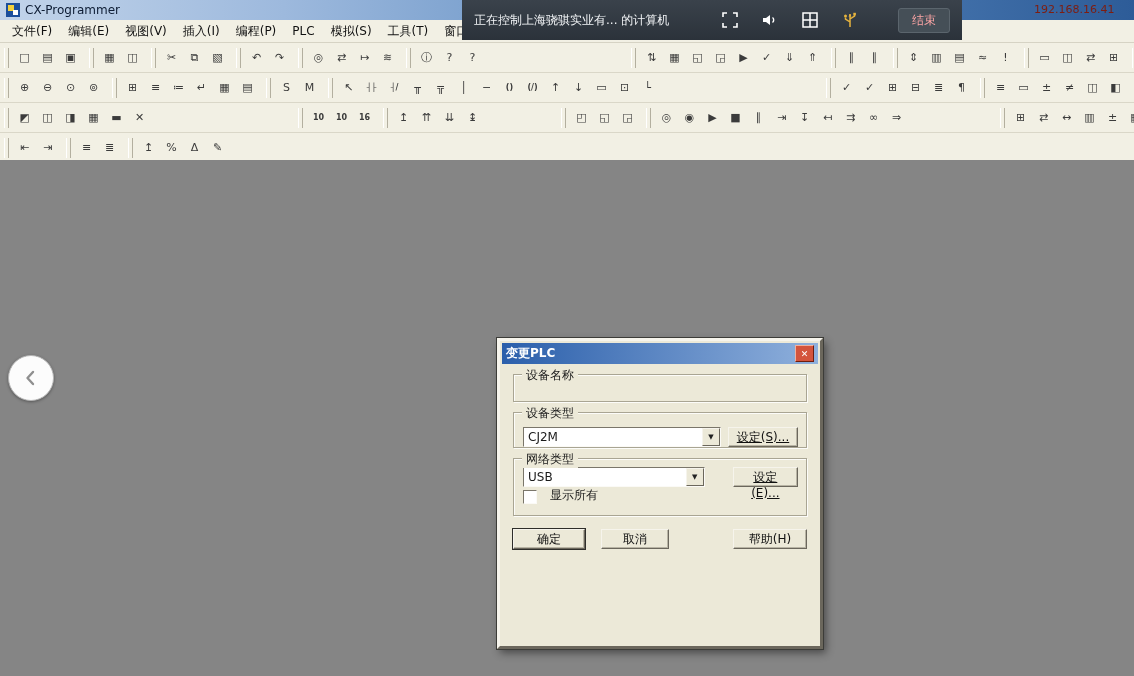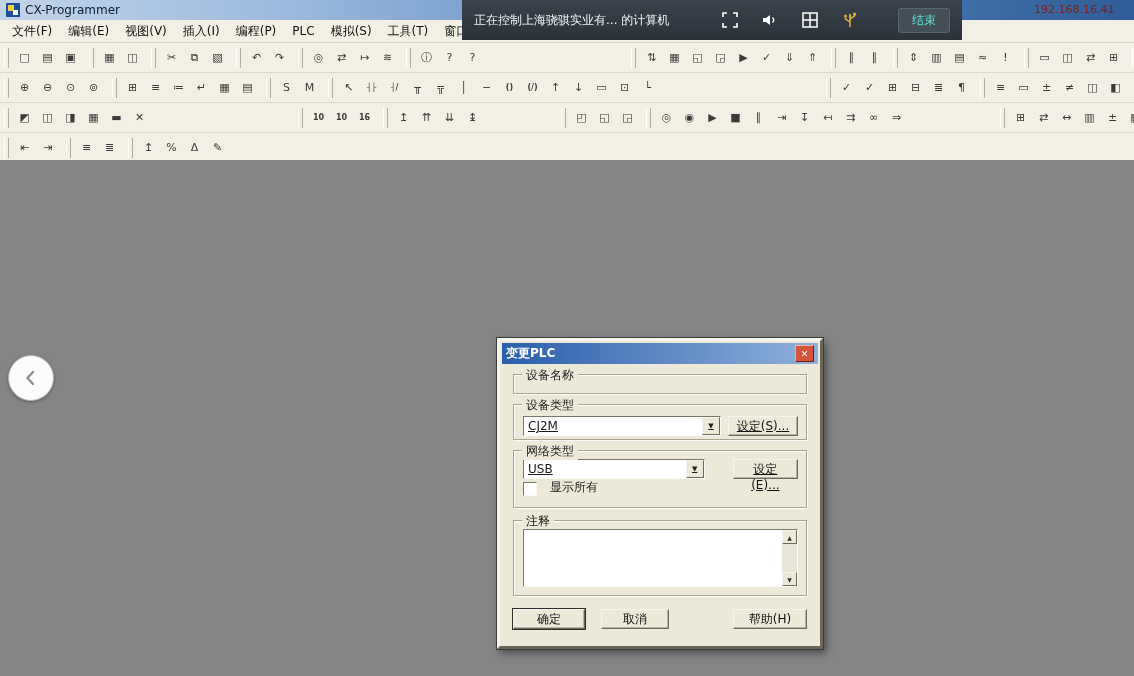--- a/index.html
+++ b/index.html
@@ -26,54 +26,54 @@
 
   .workspace{position:absolute;left:0;top:160px;width:1134px;height:516px;background:#858585;}
 
   
   .remote-bar{position:absolute;left:462px;top:0;width:500px;height:40px;z-index:50;
     background:linear-gradient(#3a424b,#2b323a);display:flex;align-items:center;
     padding:0 12px;box-sizing:border-box;color:#fff;}
   .remote-status{font-size:12px;color:#f2f4f6;}
   .remote-icons{margin-left:auto;display:flex;align-items:center;gap:20px;}
   .remote-end{margin-left:18px;background:#454f57;border:1px solid #5b656d;border-radius:3px;
-    color:#5eead4;font-size:12px;padding:3px 13px;}
+    color:#fca5a5;font-size:12px;padding:3px 13px;}
 
   
   .back-circle{position:absolute;left:8px;top:355px;width:44px;height:44px;border-radius:50%;
     background:#fcfcfc;border:1px solid #b5b5b5;display:flex;align-items:center;justify-content:center;
     box-shadow:0 1px 3px rgba(0,0,0,.35);z-index:60;}
 
   
   .dialog{position:absolute;left:497px;top:338px;width:326px;height:311px;z-index:30;
     background:#ece9d8;border:3px solid;border-color:#f6f4ec #6b675c #6b675c #f6f4ec;
     box-sizing:border-box;box-shadow:0 0 0 1px #3c3c38,3px 4px 8px rgba(0,0,0,.45);}
   .dlg-title{height:21px;margin:2px;display:flex;align-items:center;padding:0 4px;
     background:linear-gradient(90deg,#2b5fab,#8fb0dc);color:#fff;font-weight:bold;font-size:12px;}
   .dlg-close{margin-left:auto;width:17px;height:15px;background:#d4543c;color:#fff;
     border:1px solid;border-color:#f0b19e #6e1d0e #6e1d0e #f0b19e;
     display:flex;align-items:center;justify-content:center;font-size:9px;font-weight:bold;}
   .group{position:relative;margin:10px 13px 0;border:1px solid #a9a593;
     box-shadow:inset 1px 1px 0 rgba(255,255,255,.85),1px 1px 0 rgba(255,255,255,.85);
     box-sizing:border-box;}
   .group-label{position:absolute;top:-8px;left:8px;background:#ece9d8;padding:0 4px;font-size:12px;}
-  .g-name{height:20px;padding:8px 0 0 15px;}
-  .g-type{height:36px;padding:8px 8px 0 9px;display:flex;align-items:center;}
+  .g-name{height:28px;padding:8px 0 0 15px;}
+  .g-type{height:36px;padding:8px 8px 0 9px;display:flex;align-items:flex-end;}
   .g-net{height:58px;padding:8px 8px 0 9px;margin-top:10px;}
   .g-comment{height:76px;margin-top:12px;padding:8px 8px 0 9px;}
   .net-row{display:flex;align-items:flex-start;gap:28px;}
   .check-row{display:flex;align-items:flex-end;gap:13px;margin-top:0;}
   .checkbox{width:12px;height:12px;background:#fff;border:1px solid;
     border-color:#7a766a #fbfaf6 #fbfaf6 #7a766a;}
   .text-input{width:194px;height:18px;background:#fff;border:1px solid;
     border-color:#7a766a #fbfaf6 #fbfaf6 #7a766a;box-sizing:border-box;
     display:flex;align-items:center;padding-left:2px;}
   .sel-text{background:#2f5fb5;color:#fff;font-size:12px;line-height:14px;padding:0 1px;}
   .combo{width:198px;height:20px;background:#fff;border:1px solid;
-    border-color:#7a766a #fbfaf6 #fbfaf6 #7a766a;box-sizing:border-box;display:flex;text-decoration:underline;}
+    border-color:#7a766a #fbfaf6 #fbfaf6 #7a766a;box-sizing:border-box;display:flex;}
   .combo-val{flex:1;font-size:12px;padding:2px 0 0 4px;overflow:hidden;}
   .combo-drop{width:16px;background:#ece9d8;border:1px solid;
     border-color:#f6f4ec #6b675c #6b675c #f6f4ec;display:flex;align-items:center;
     justify-content:center;font-size:7px;color:#222;}
   .btn{background:#ece9d8;border:1px solid;border-color:#f6f4ec #6b675c #6b675c #f6f4ec;
     box-shadow:inset -1px -1px 0 #b8b4a4;font-size:12px;height:20px;
     font-family:"DejaVu Sans",sans-serif;color:#111;}
   .btn-set{width:70px;margin-left:auto;text-decoration:underline;}
   .dlg-buttons{display:flex;margin:13px 13px 0;}
   .btn-ok{width:72px;outline:1px solid #2e2e2a;}
@@ -585,30 +585,19 @@
         <span class="combo-drop">▼</span>
       </div>
       <button class="btn btn-set">设定(E)...</button>
     </div>
     <div class="check-row">
       <span class="checkbox"></span>
       <span>显示所有</span>
     </div>
   </div>
 
-  <div class="group g-comment">
-    <span class="group-label">注释</span>
-    <div class="comment-box">
-      <span></span>
-      <div class="vscroll">
-        <div class="sb-btn">▲</div>
-        <div class="sb-track"></div>
-        <div class="sb-btn down">▼</div>
-      </div>
-    </div>
-  </div>
 
   <div class="dlg-buttons">
     <button class="btn btn-ok">确定</button>
     <button class="btn btn-cancel">取消</button>
     <button class="btn btn-help">帮助(H)</button>
   </div>
 </div>
 
 </body></html>

